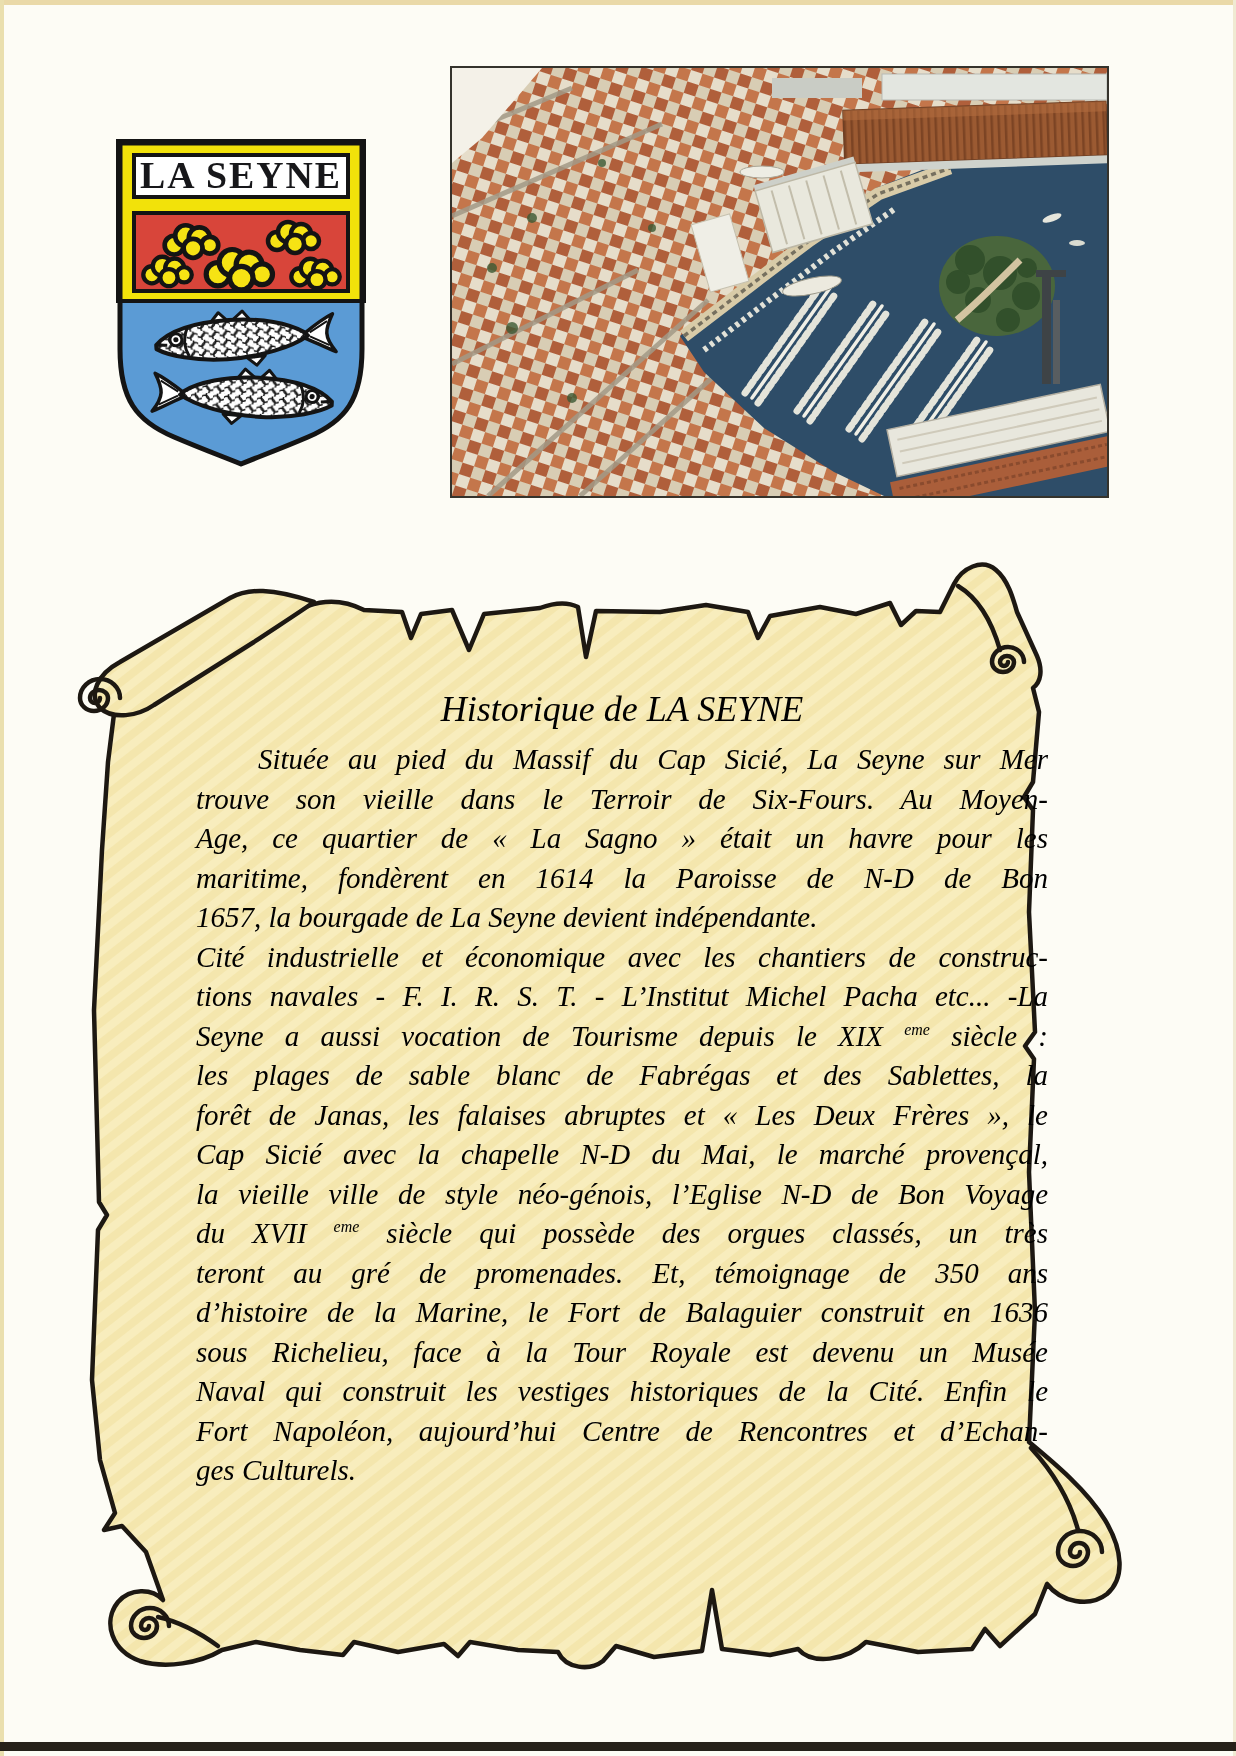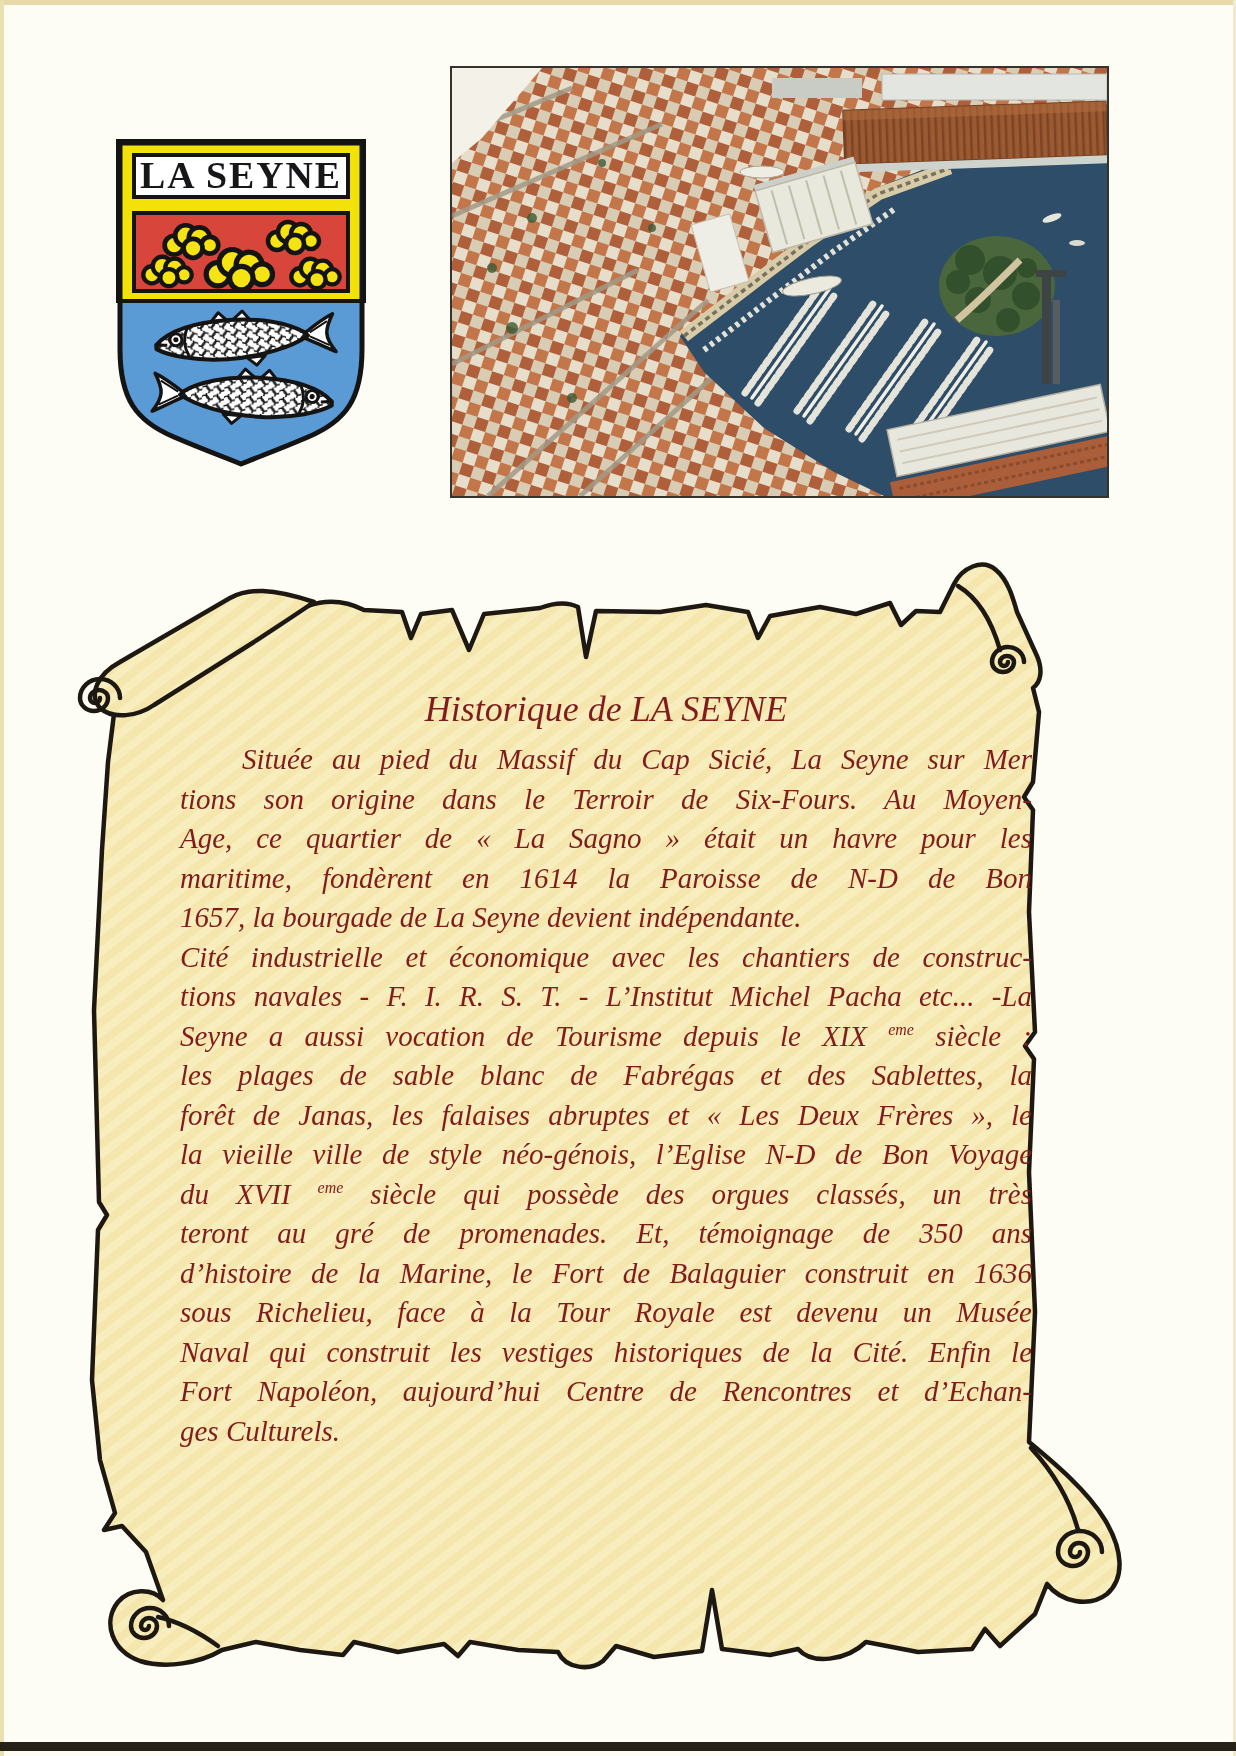--- a/index.html
+++ b/index.html
@@ -13,22 +13,22 @@
   .edge-right{position:absolute;right:0;top:0;width:3px;height:100%;background:#f0ead2;}
   .edge-bottom{position:absolute;left:0;top:1742px;width:100%;height:9px;background:#262119;}
 
   .crest{position:absolute;left:110px;top:137px;width:262px;height:333px;}
   .photo{position:absolute;left:450px;top:66px;width:655px;height:428px;border:2px solid #35332c;background:#cdbfa6;}
   .photo svg{display:block;}
 
   .parchment{position:absolute;left:0;top:0;width:1236px;height:1756px;pointer-events:none;}
 
   .scroll-text{
-    position:absolute;left:180px;top:688px;width:852px;
-    color:#7f1d1d;font-style:italic;
+    position:absolute;left:196px;top:688px;width:852px;
+    color:#000000;font-style:italic;
   }
   .scroll-title{font-size:36px;line-height:42px;text-align:center;margin:0 0 10px 0;}
   .line{font-size:29px;line-height:39.5px;text-align:justify;text-align-last:justify;}
   .line.end{text-align-last:left;}
   .line.indent{text-indent:62px;}
   .line sup{font-size:0.55em;line-height:0;}
 </style>
 </head>
 <body>
 
@@ -235,29 +235,30 @@
     <path d="M 958,586 C 978,598 992,622 1000,650"></path>
     <path d="M 1031,1448 C 1053,1472 1070,1500 1078,1530"></path>
     <path d="M 218,1646 C 196,1630 176,1621 158,1617"></path>
   </g>
 </svg>
 
 <div class="scroll-text">
   <div class="scroll-title">Historique de LA SEYNE</div>
   <div id="scroll-body">
       <div class="line indent">Située au pied du Massif du Cap Sicié, La Seyne sur Mer</div>
-      <div class="line">tions son origine dans le Terroir de Six-Fours. Au Moyen-</div>
+      <div class="line">trouve son vieille dans le Terroir de Six-Fours. Au Moyen-</div>
       <div class="line">Age, ce quartier de « La Sagno » était un havre pour les</div>
       <div class="line">maritime, fondèrent en 1614 la Paroisse de N-D de Bon</div>
       <div class="line end">1657, la bourgade de La Seyne devient indépendante.</div>
       <div class="line">Cité industrielle et économique avec les chantiers de construc-</div>
       <div class="line">tions navales - F. I. R. S. T. - L’Institut Michel Pacha etc... -La</div>
       <div class="line">Seyne a aussi vocation de Tourisme depuis le XIX <sup>eme</sup> siècle :</div>
       <div class="line">les plages de sable blanc de Fabrégas et des Sablettes, la</div>
       <div class="line">forêt de Janas, les falaises abruptes et « Les Deux Frères », le</div>
+      <div class="line">Cap Sicié avec la chapelle N-D du Mai, le marché provençal,</div>
       <div class="line">la vieille ville de style néo-génois, l’Eglise N-D de Bon Voyage</div>
       <div class="line">du XVII <sup>eme</sup> siècle qui possède des orgues classés, un très</div>
       <div class="line">teront au gré de promenades. Et, témoignage de 350 ans</div>
       <div class="line">d’histoire de la Marine, le Fort de Balaguier construit en 1636</div>
       <div class="line">sous Richelieu, face à la Tour Royale est devenu un Musée</div>
       <div class="line">Naval qui construit les vestiges historiques de la Cité. Enfin le</div>
       <div class="line">Fort Napoléon, aujourd’hui Centre de Rencontres et d’Echan-</div>
       <div class="line end">ges Culturels.</div>
     </div>
 </div>

